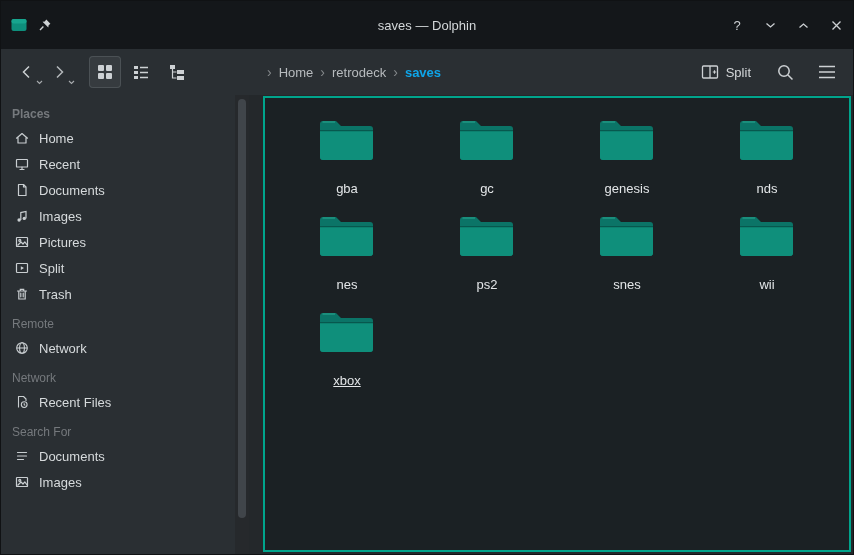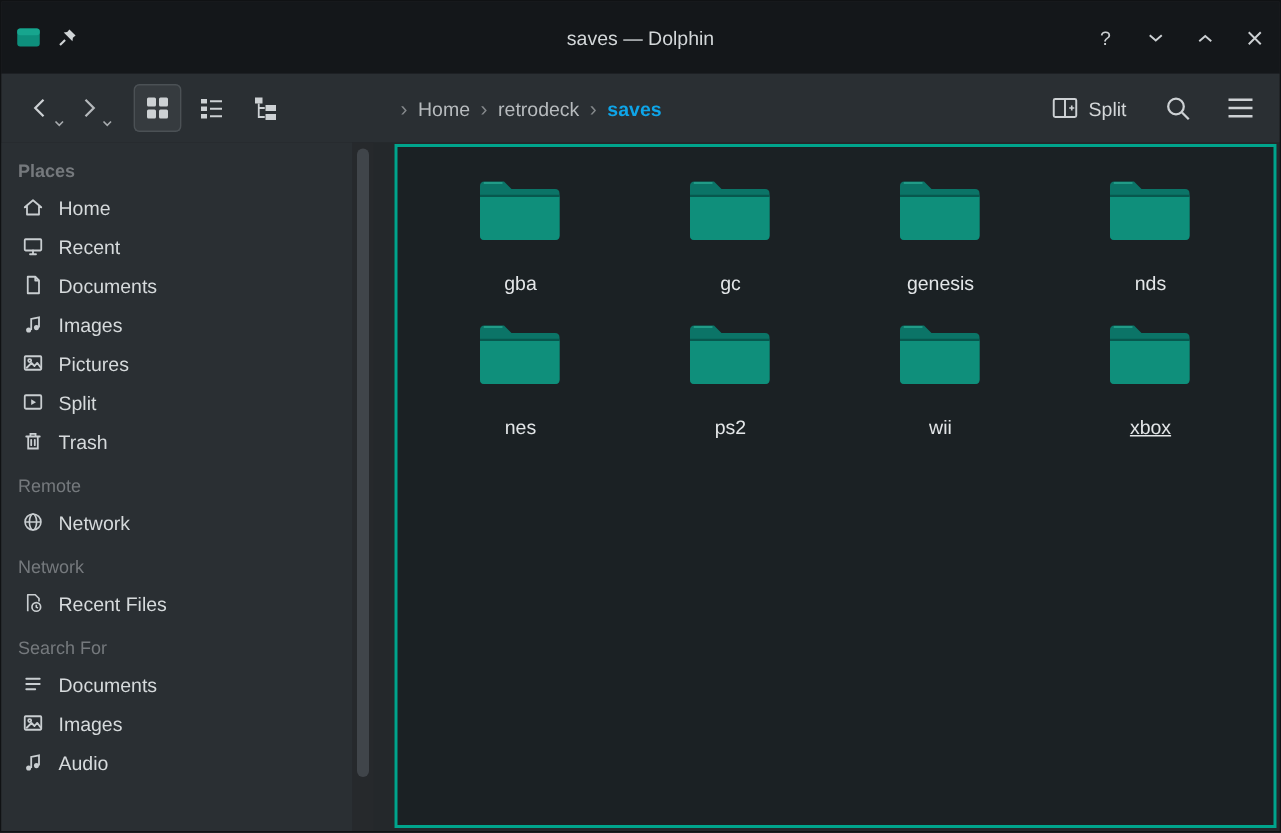--- a/index.html
+++ b/index.html
@@ -299,30 +299,20 @@
       <div class="side-item">
         <span class="side-icon">
             <svg width="16" height="16" viewBox="0 0 16 16" fill="none" stroke="#c9ced1" stroke-width="1.2" stroke-linejoin="round">
               <rect x="2.5" y="3.5" width="11" height="9" rx="0.6"></rect>
               <circle cx="5.8" cy="6.4" r="1"></circle>
               <path d="M3.5 11.5 7 8l2 2 1.8-2.1 2.7 3.6"></path>
             </svg>
           </span>
         <span>Images</span>
       </div>
-      <div class="side-item">
-        <span class="side-icon">
-            <svg width="16" height="16" viewBox="0 0 16 16" fill="none" stroke="#c9ced1" stroke-width="1.2">
-              <path d="M6.8 12V4.6l5.2-1.1v6.9"></path>
-              <circle cx="5.1" cy="12" r="1.7" fill="#c9ced1" stroke="none"></circle>
-              <circle cx="10.3" cy="10.4" r="1.7" fill="#c9ced1" stroke="none"></circle>
-            </svg>
-          </span>
-        <span>Audio</span>
-      </div>
     </div>
 
     <div class="sb">
       <div class="sb-thumb"></div>
     </div>
 
     <div class="mainview">
       <div class="grid">
 
         <div class="folder">
@@ -385,20 +375,31 @@
           <span>
               <svg width="62" height="50" viewBox="0 0 62 50">
                 <path d="M4 42V9q0-3 3-3h13l5 5h29q3 0 3 3v28q0 3-3 3H7q-3 0-3-3z" fill="#0b7467"></path>
                 <path d="M4 16h53v26q0 3-3 3H7q-3 0-3-3z" fill="#0f8f7b"></path>
                 <path d="M4 15.6h53" stroke="#07584e" stroke-width="1.4"></path>
                 <path d="M6.5 7h12.5" stroke="#2aa892" stroke-width="1"></path>
               </svg>
             </span>
           <span class="folder-label">ps2</span>
         </div>
+        <div class="folder">
+          <span>
+              <svg width="62" height="50" viewBox="0 0 62 50">
+                <path d="M4 42V9q0-3 3-3h13l5 5h29q3 0 3 3v28q0 3-3 3H7q-3 0-3-3z" fill="#0b7467"></path>
+                <path d="M4 16h53v26q0 3-3 3H7q-3 0-3-3z" fill="#0f8f7b"></path>
+                <path d="M4 15.6h53" stroke="#07584e" stroke-width="1.4"></path>
+                <path d="M6.5 7h12.5" stroke="#2aa892" stroke-width="1"></path>
+              </svg>
+            </span>
+          <span class="folder-label">snes</span>
+        </div>
 
         <div class="folder">
           <span>
               <svg width="62" height="50" viewBox="0 0 62 50">
                 <path d="M4 42V9q0-3 3-3h13l5 5h29q3 0 3 3v28q0 3-3 3H7q-3 0-3-3z" fill="#0b7467"></path>
                 <path d="M4 16h53v26q0 3-3 3H7q-3 0-3-3z" fill="#0f8f7b"></path>
                 <path d="M4 15.6h53" stroke="#07584e" stroke-width="1.4"></path>
                 <path d="M6.5 7h12.5" stroke="#2aa892" stroke-width="1"></path>
               </svg>
             </span>

